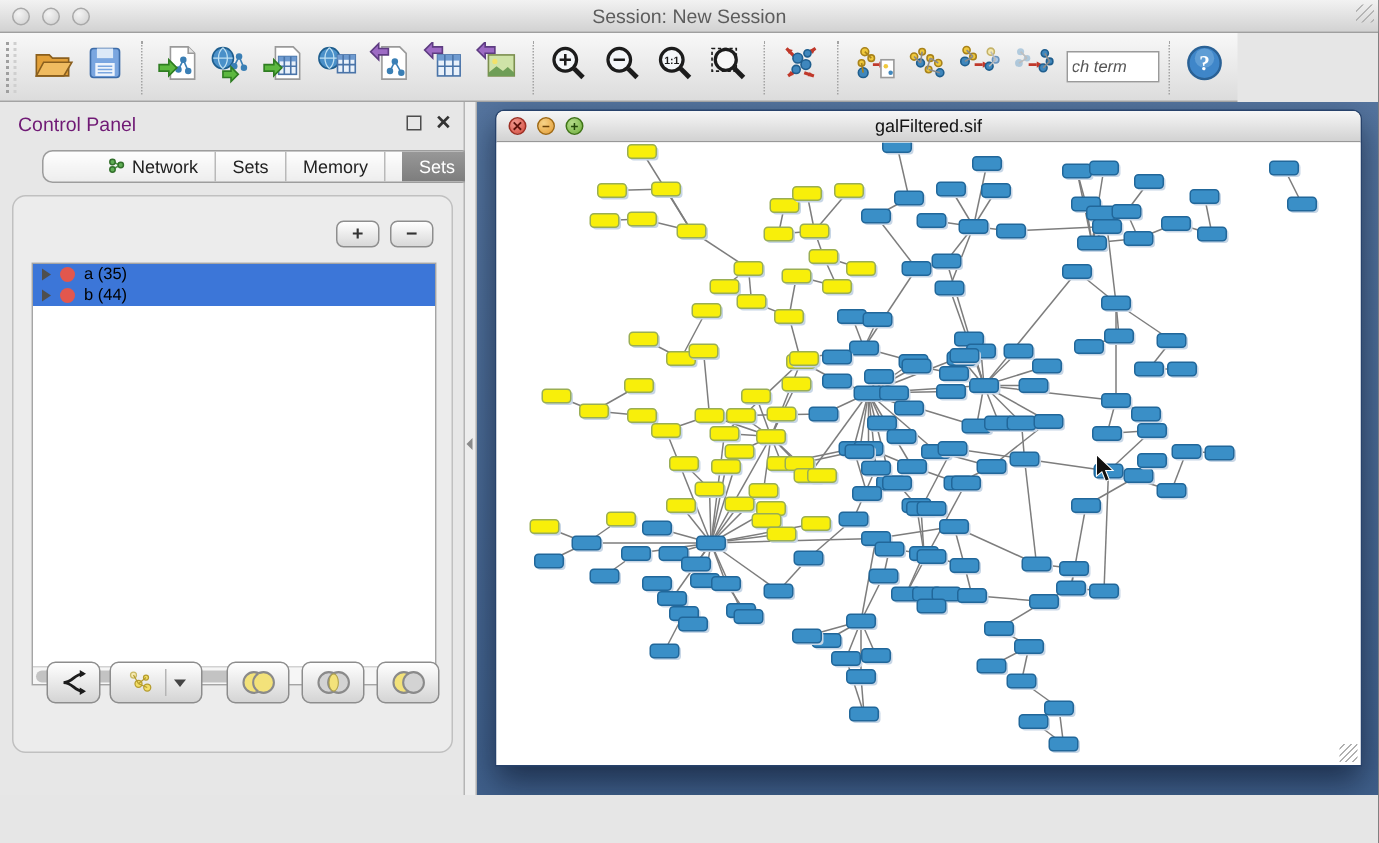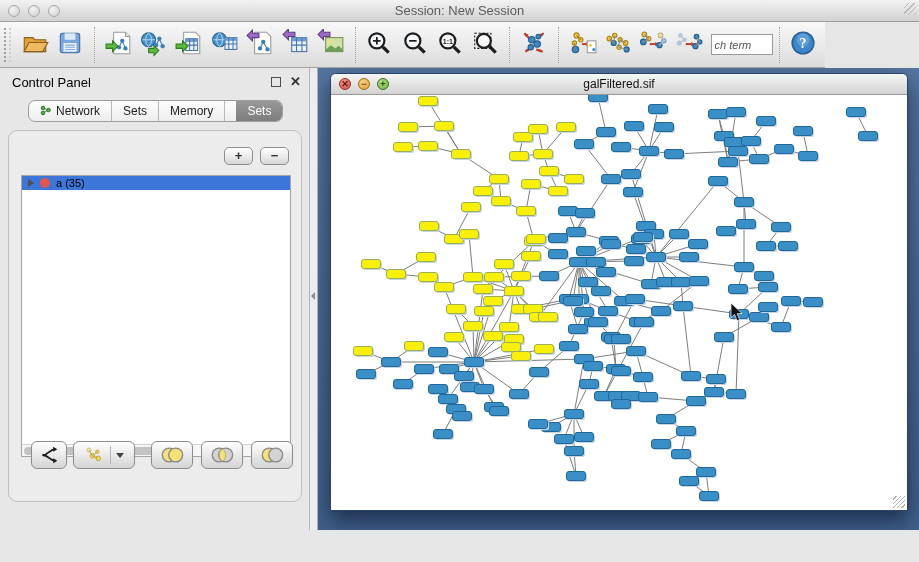--- a/index.html
+++ b/index.html
@@ -30,27 +30,27 @@
     border-radius:4px; }
   .tbtn svg { width:28px; height:28px; }
   .searchbox { width:62px; height:21px; border:1px solid #9a9a9a; background:#fff;
     font-style:italic; font-size:11px; color:#555; padding:0 3px;
     font-family:"Liberation Sans",sans-serif; margin-left:4px; }
 
   
   .control-panel { position:absolute; left:0; top:68px; width:310px; height:462px;
     background:#e7e7e7; border-right:1px solid #b5b5b5; }
   .cp-header { position:absolute; left:0; top:0; width:100%; height:28px; }
-  .cp-title { position:absolute; left:12px; top:7px; font-size:13px; color:#000000; }
+  .cp-title { position:absolute; left:12px; top:7px; font-size:13px; color:#701a75; }
   .cp-float { position:absolute; right:28px; top:9px; width:10px; height:10px;
     border:1.5px solid #4d4d4d; }
   .cp-close { position:absolute; right:8px; top:6px; font-size:13px; font-weight:bold; color:#333; }
   .cp-tabs { position:absolute; left:28px; top:32px; height:22px; display:flex;
     border:1px solid #9d9d9d; border-radius:7px; overflow:hidden;
-    background:linear-gradient(#fefefe,#ededed); }
+    background:linear-gradient(#fefefe,#ededed);padding-left:32px; }
   .tab { display:flex; align-items:center; gap:4px; padding:0 11px; font-size:12px;
     color:#222; border-right:1px solid #b9b9b9; height:100%; }
   .tab:last-child { border-right:none; }
   .tab.active { background:linear-gradient(#989898,#7d7d7d); color:#fff;margin-left:11px; }
   .tab svg { width:12px; height:12px; }
 
   .sets-panel { position:absolute; left:8px; top:62px; width:294px; height:372px;
     background:#ececec; border:1px solid #c0c0c0; border-radius:9px; }
   .mini-btn { position:absolute; top:16px; width:29px; height:18px; border:1px solid #8e8e8e;
     border-radius:5px; background:linear-gradient(#ffffff,#d8d8d8);
@@ -355,20 +355,25 @@
 
     <div class="sets-panel">
       <div class="mini-btn mini-add">+</div>
       <div class="mini-btn mini-del">−</div>
 
       <div class="set-list">
         <div class="set-row selected">
           <div class="disclosure"></div>
           <div class="reddot"></div>
           <span>a (35)</span>
+        </div>
+        <div class="set-row selected">
+          <div class="disclosure"></div>
+          <div class="reddot"></div>
+          <span>b (44)</span>
         </div>
         <div class="hscroll">
           <div class="hthumb"></div>
         </div>
       </div>
 
       <div class="ops-row">
         <div class="op-btn" style="left:22px; width:36px;">
           <svg viewBox="0 0 24 24" width="20" height="20">
               <path d="M20 5c-8 0-8 7-16 7 8 0 8 7 16 7" fill="none" stroke="#1c1c1c" stroke-width="2.2"></path>

